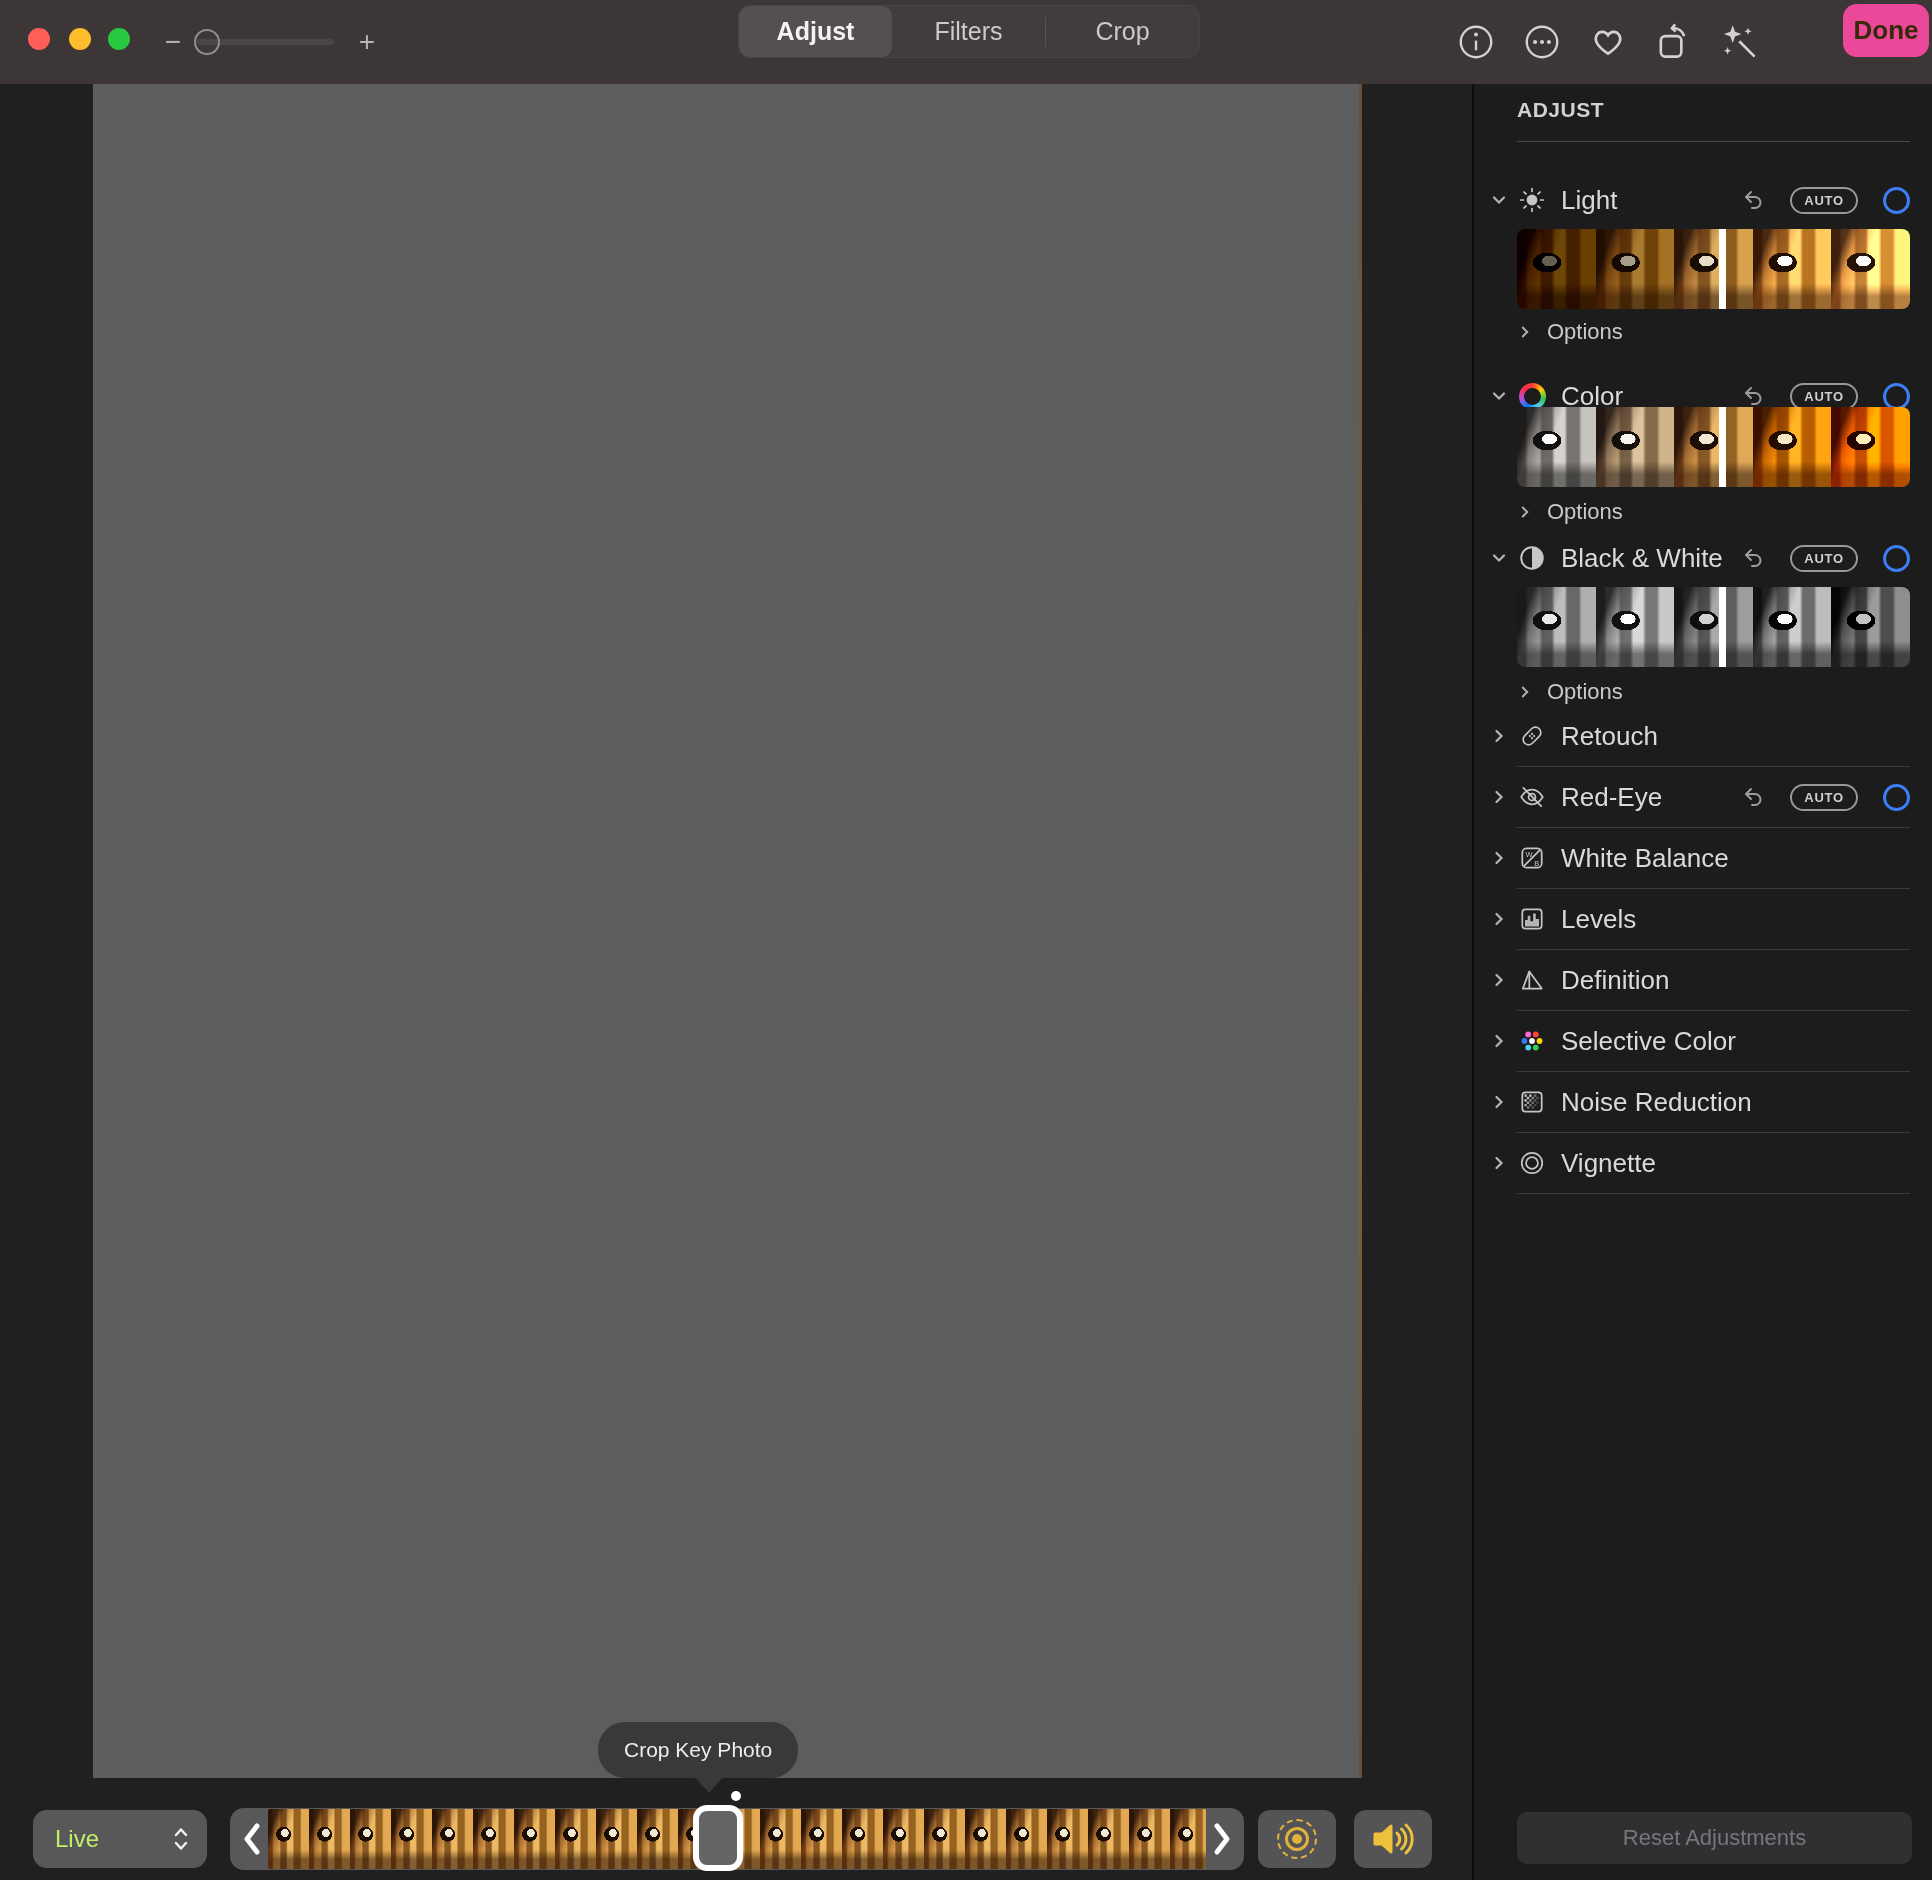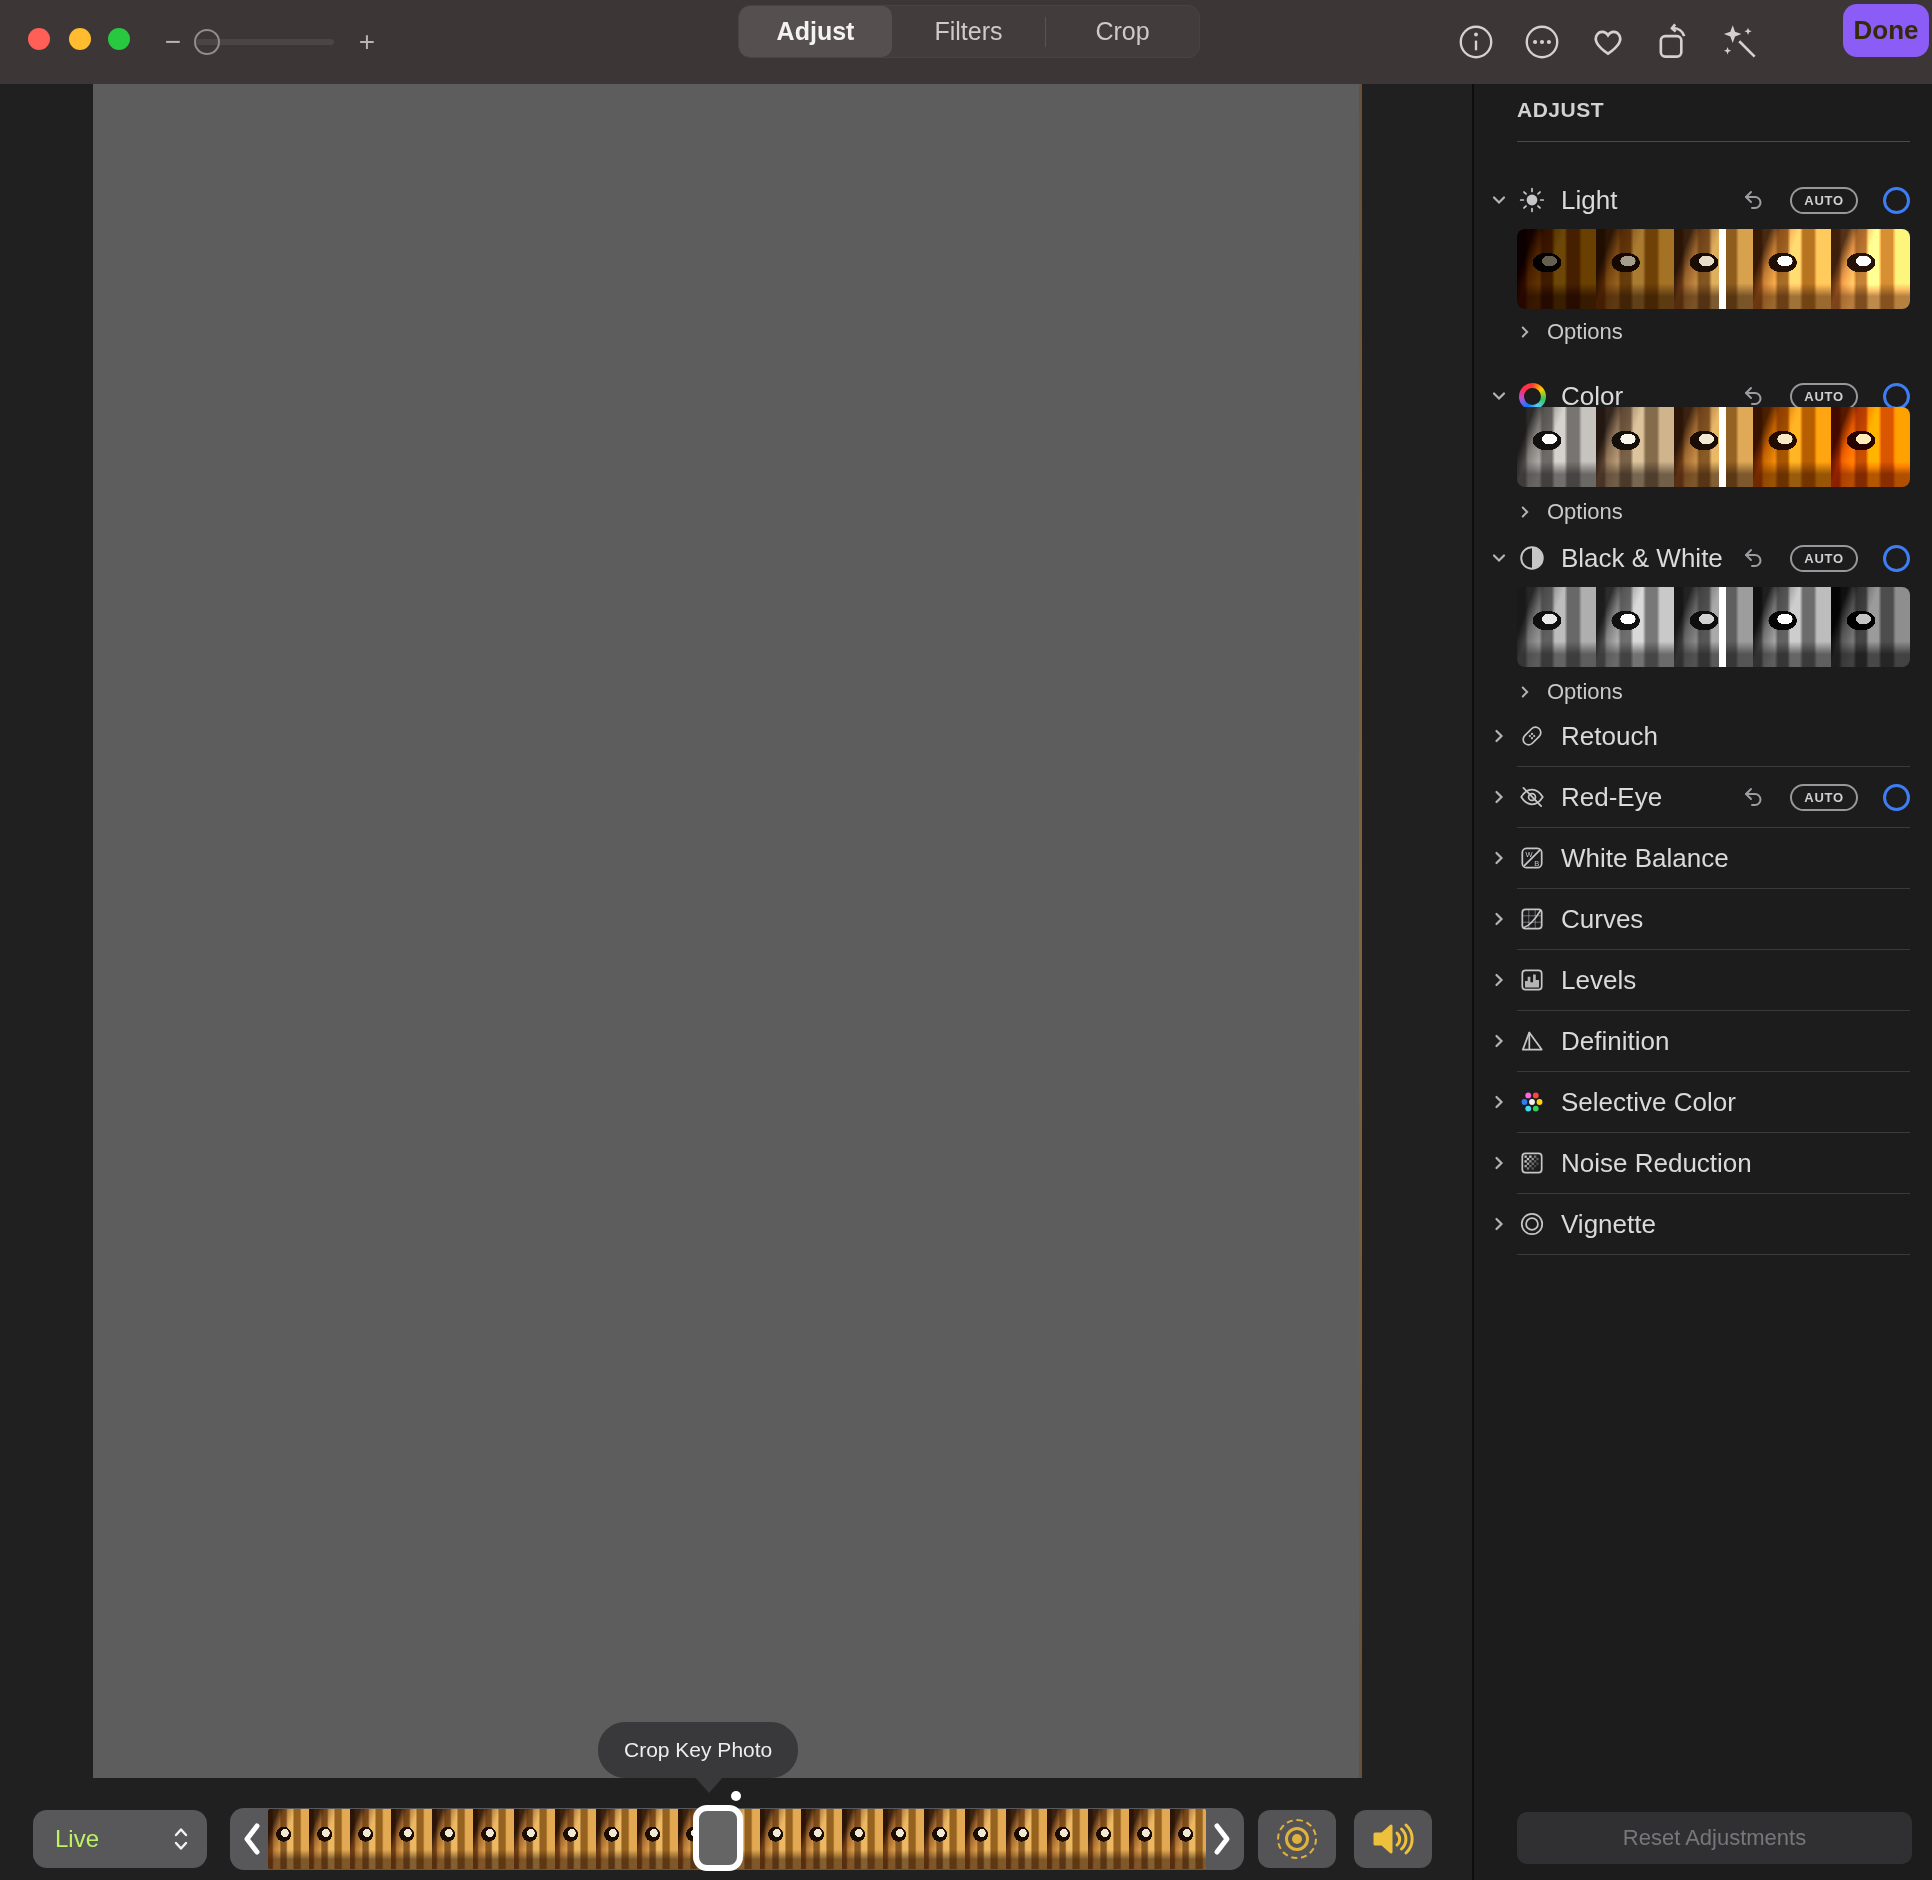--- a/index.html
+++ b/index.html
@@ -20,21 +20,21 @@
   .zoomctl .plus { font-size:28px; width:26px; text-align:center; margin-left:14px; }
 
   .tabbar { position:absolute; left:738px; top:5px; width:462px; height:53px; display:flex;
             background:rgba(255,255,255,0.03); border:1px solid #4a4344; border-radius:12px; overflow:hidden; }
   .tab { flex:1; display:flex; align-items:center; justify-content:center; font-size:25px; color:#cfc9c9; cursor:default; position:relative; }
   .tab.selected { background:#564f50; border-radius:10px; color:#f4f2f2; font-weight:700; }
   .tab-div { width:1px; height:30px; background:#5a5354; align-self:center; }
 
   .tb-icons { position:absolute; top:0; height:84px; display:flex; align-items:center; color:#d5d0d1; }
   .tb-icon { width:44px; height:44px; display:flex; align-items:center; justify-content:center; margin:0 11px; }
-  .done-btn { position:absolute; right:3px; top:4px; width:86px; height:53px; background:#8b5cf6; border-radius:14px;
+  .done-btn { position:absolute; right:3px; top:4px; width:86px; height:53px; background:#ec4899; border-radius:14px;
               display:flex; align-items:center; justify-content:center; font-size:26px; font-weight:600; color:#352b0b; }
 
   
   .canvas { position:absolute; left:93px; top:84px; width:1269px; height:1694px; background:#5d5d5d; }
   .canvas::after { content:""; position:absolute; right:0; top:0; bottom:0; width:3px;
                    background:linear-gradient(#6e4a24,#93682e,#6e4a24); opacity:.65; }
 
   
   .sidebar { position:absolute; left:1472px; top:84px; width:460px; height:1796px; background:#1c1c1d; border-left:2px solid #0d0d0e; }
   .adj-header { position:absolute; top:14px; left:43px; font-size:21px; font-weight:600; letter-spacing:.5px; color:#d2d2d2; }
@@ -369,38 +369,20 @@
           <svg width="28" height="28" viewBox="0 0 26 26" fill="none" stroke="currentColor" stroke-width="1.6">
             <rect x="4" y="4" width="18" height="18" rx="4"></rect>
             <path d="M20.5 5.5 L5.5 20.5"></path>
             <text x="7" y="12.5" font-size="7" fill="currentColor" stroke="none" font-family="Liberation Sans, sans-serif">W</text>
             <text x="15" y="20.5" font-size="7" fill="currentColor" stroke="none" font-family="Liberation Sans, sans-serif">B</text>
           </svg>
         </span>
         <span class="sec-label">White Balance</span>
       </div>
 
-      <div class="simple-row">
-        <span class="chev">
-          <svg width="18" height="18" viewBox="0 0 18 18" fill="none" stroke="currentColor" stroke-width="2.2" stroke-linecap="round">
-              <polyline points="6.5,4 11.5,9 6.5,14"></polyline>
-            </svg>
-        </span>
-        <span class="sec-icon">
-          <svg width="28" height="28" viewBox="0 0 26 26" fill="none" stroke="currentColor" stroke-width="1.6">
-            <rect x="4" y="4" width="18" height="18" rx="3"></rect>
-            <line x1="10" y1="4" x2="10" y2="22" stroke-opacity=".45" stroke-width="1"></line>
-              <line x1="16" y1="4" x2="16" y2="22" stroke-opacity=".45" stroke-width="1"></line>
-            <line x1="4" y1="10" x2="22" y2="10" stroke-opacity=".45" stroke-width="1"></line>
-              <line x1="4" y1="16" x2="22" y2="16" stroke-opacity=".45" stroke-width="1"></line>
-            <path d="M5 21 C10 20 16 13 21 5"></path>
-          </svg>
-        </span>
-        <span class="sec-label">Curves</span>
-      </div>
 
       <div class="simple-row">
         <span class="chev">
           <svg width="18" height="18" viewBox="0 0 18 18" fill="none" stroke="currentColor" stroke-width="2.2" stroke-linecap="round">
               <polyline points="6.5,4 11.5,9 6.5,14"></polyline>
             </svg>
         </span>
         <span class="sec-icon">
           <svg width="28" height="28" viewBox="0 0 26 26" fill="none" stroke="currentColor" stroke-width="1.6">
             <rect x="4" y="4" width="18" height="18" rx="3"></rect>

